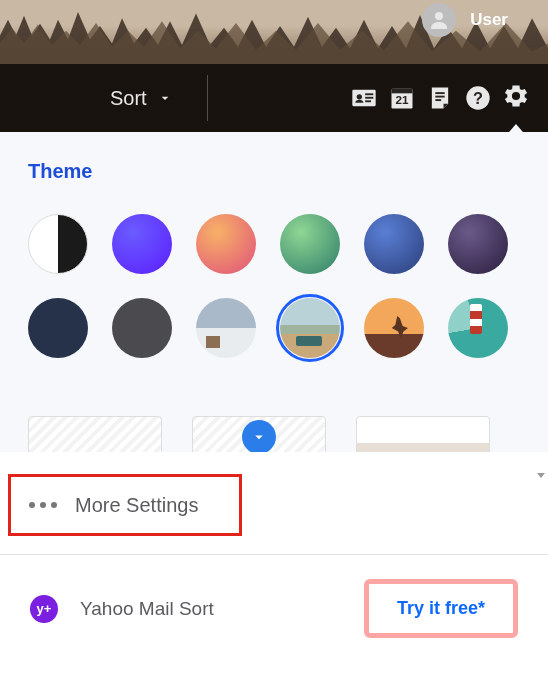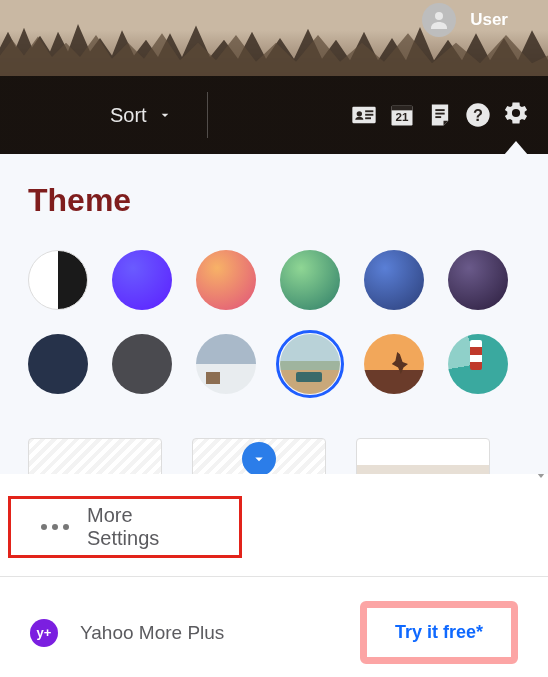--- a/index.html
+++ b/index.html
@@ -1,49 +1,49 @@
 <!DOCTYPE html>
 <html><head>
 <meta charset="utf-8">
 <style>
   * { box-sizing: border-box; margin: 0; padding: 0; }
   body { font-family: -apple-system, BlinkMacSystemFont, "Segoe UI", Helvetica, Arial, sans-serif; width: 548px; height: 677px; overflow: hidden; background: #fff; position: relative; }
 
   .header-bg {
-    height: 76px;
+    height: 64px;
     background: linear-gradient(to bottom, #c9b8a3 0%, #c9b8a3 40%, #8d7763 100%);
     position: relative;
     overflow: hidden;
   }
   .trees {
     position: absolute; bottom: 0; left: 0; right: 0; height: 60px;
     background-repeat: repeat-x;
   }
   .header-items {
     position: absolute; top: 0; right: 0; height: 40px; display: flex; align-items: center; gap: 40px; padding-right: 40px; color: #fff; font-weight: 600; font-size: 17px;
   }
   .header-link { display: flex; align-items: center; gap: 14px; }
   .avatar-circle { width: 34px; height: 34px; border-radius: 50%; background: #bdbdbd; display: flex; align-items: center; justify-content: center; }
   .home-icon { width: 28px; height: 28px; }
 
   .toolbar {
-    height: 78px; background: rgba(20,14,10,0.88); display: flex; align-items: center; color: #e8e8e8;
+    height: 68px; background: rgba(20,14,10,0.88); display: flex; align-items: center; color: #e8e8e8;
     background-image: linear-gradient(rgba(20,14,10,0.85),rgba(20,14,10,0.85));
   }
   .sort-group { flex: 0 0 auto; margin-left: 110px; display: flex; align-items: center; gap: 10px; font-size: 20px; font-weight: 500; }
   .divider { width: 1px; height: 46px; background: rgba(255,255,255,0.25); margin: 0 22px 0 34px; }
   .toolbar-icons { display: flex; align-items: center; gap: 10px; margin-left: auto; margin-right: 18px; }
   .tb-icon { width: 28px; height: 28px; fill: #e8e8e8; cursor: pointer; }
   .gear-wrap { position: relative; }
   .gear-caret { position: absolute; bottom: -24px; left: 50%; transform: translateX(-50%); width: 0; height: 0; border-left: 12px solid transparent; border-right: 12px solid transparent; border-bottom: 14px solid #f6f8fc; }
 
   .panel {
     background: #f6f8fc; position: relative; height: 320px; padding: 28px 28px 0 28px;
   }
-  .panel-title { font-size: 32px; font-weight: 700; color: #7f1d1d; margin-bottom: 31px; }
+  .panel-title { font-size: 20px; font-weight: 700; color: #1d4ed8; margin-bottom: 31px; }
   .swatch-grid { display: grid; grid-template-columns: repeat(6, 60px); gap: 24px; }
   .swatch { width: 60px; height: 60px; border-radius: 50%; cursor: pointer; }
   .swatch.selected { outline: 3px solid #1f5eff; outline-offset: 1px; }
 
   .s-bw { background: linear-gradient(to right, #fff 0 50%, #1a1a1a 50% 100%); border: 1px solid #ddd; }
   .s-purple { background: radial-gradient(circle at 35% 30%, #6a5bff, #5b1fff); }
   .s-orange { background: radial-gradient(circle at 35% 30%, #f7b267, #e0517a); }
   .s-green { background: radial-gradient(circle at 35% 30%, #8fd694, #2e7d68); }
   .s-blue { background: radial-gradient(circle at 35% 30%, #5a7fd6, #2b3e78); }
   .s-darkpurple { background: radial-gradient(circle at 35% 30%, #6a5a8a, #2b1d3d); }
@@ -63,32 +63,32 @@
   .rect.img { background: linear-gradient(#fff 0 55%, #e7dfd5 55% 100%); }
   .expand-badge { position: absolute; bottom: -2px; left: 50%; transform: translateX(-50%); width: 34px; height: 34px; border-radius: 50%; background: #2b7de9; display:flex; align-items:center; justify-content:center; }
   .rects-wrap { position: relative; }
 
   .scrollbar { position:absolute; top:160px; right:2px; width:10px; height:100px; background:#c2c2c2; border-radius:4px; }
   .scroll-arrow { position:absolute; right:2px; width:10px; height:10px; }
   .scroll-arrow.up { top:156px; }
   .scroll-arrow.dn { top:466px; }
 
   .more-settings {
-    margin: 22px 0 0 8px; width: 234px; height: 62px; border: 3px solid #e2231a; display: flex; align-items: center; gap: 18px; padding: 0 30px; cursor: pointer;
+    margin: 22px 0 0 8px; width: 234px; height: 62px; border: 3px solid #e2231a; display: flex; align-items: center; gap: 18px; padding: 0 18px; cursor: pointer;
   }
   .dots { display:flex; gap:5px; }
   .dot { width:6px; height:6px; border-radius:50%; background:#777; }
   .more-label { font-size: 20px; color: #5b5b5f; }
 
   .hr { height:1px; background:#e3e3e3; margin-top: 18px; }
 
   .plus-row { display:flex; align-items:center; padding: 24px 30px; gap: 22px; }
   .yplus { width:28px; height:28px; border-radius:50%; background:#7b1fe0; color:#fff; display:flex; align-items:center; justify-content:center; font-weight:700; font-size:13px; }
   .plus-label { font-size:19px; color:#5b5b5f; font-weight:500; flex:1; }
-  .try-btn { border:7px solid #fca5a5; border-radius:6px; padding: 14px 28px; color:#0f69ff; font-weight:700; font-size:18px; background:#fff; cursor:pointer; }
+  .try-btn { border:5px solid #fca5a5; border-radius:6px; padding: 14px 28px; color:#0f69ff; font-weight:700; font-size:18px; background:#fff; cursor:pointer; }
 </style>
 </head>
 <body>
 
 <div class="header-bg">
   <svg class="trees" width="100%" height="76" preserveAspectRatio="none" viewBox="0 0 548 76">
     <g fill="#3a2d22" opacity="0.85">
       <path d="M0 76 L0 40 L8 20 L16 40 L24 15 L32 40 L40 25 L50 45 L58 20 L68 45 L78 10 L90 45 L100 28 L112 50 L122 18 L134 50 L146 30 L158 52 L170 22 L182 52 L196 12 L210 52 L224 30 L238 54 L252 20 L266 54 L280 28 L294 54 L308 16 L322 54 L336 30 L350 56 L364 20 L378 56 L392 28 L406 56 L420 14 L434 56 L448 30 L462 56 L476 22 L490 56 L504 28 L518 56 L532 18 L548 56 L548 76 Z"></path>
     </g>
     <g fill="#5c4a38" opacity="0.7">
@@ -198,15 +198,15 @@
       <span class="dot"></span>
       <span class="dot"></span>
   </span>
   <span class="more-label">More Settings</span>
 </div>
 
 <div class="hr"></div>
 
 <div class="plus-row">
   <div class="yplus">y+</div>
-  <div class="plus-label">Yahoo More Plus</div>
+  <div class="plus-label">Yahoo Mail Sort</div>
   <button class="try-btn">Try it free*</button>
 </div>
 
 </body></html>

